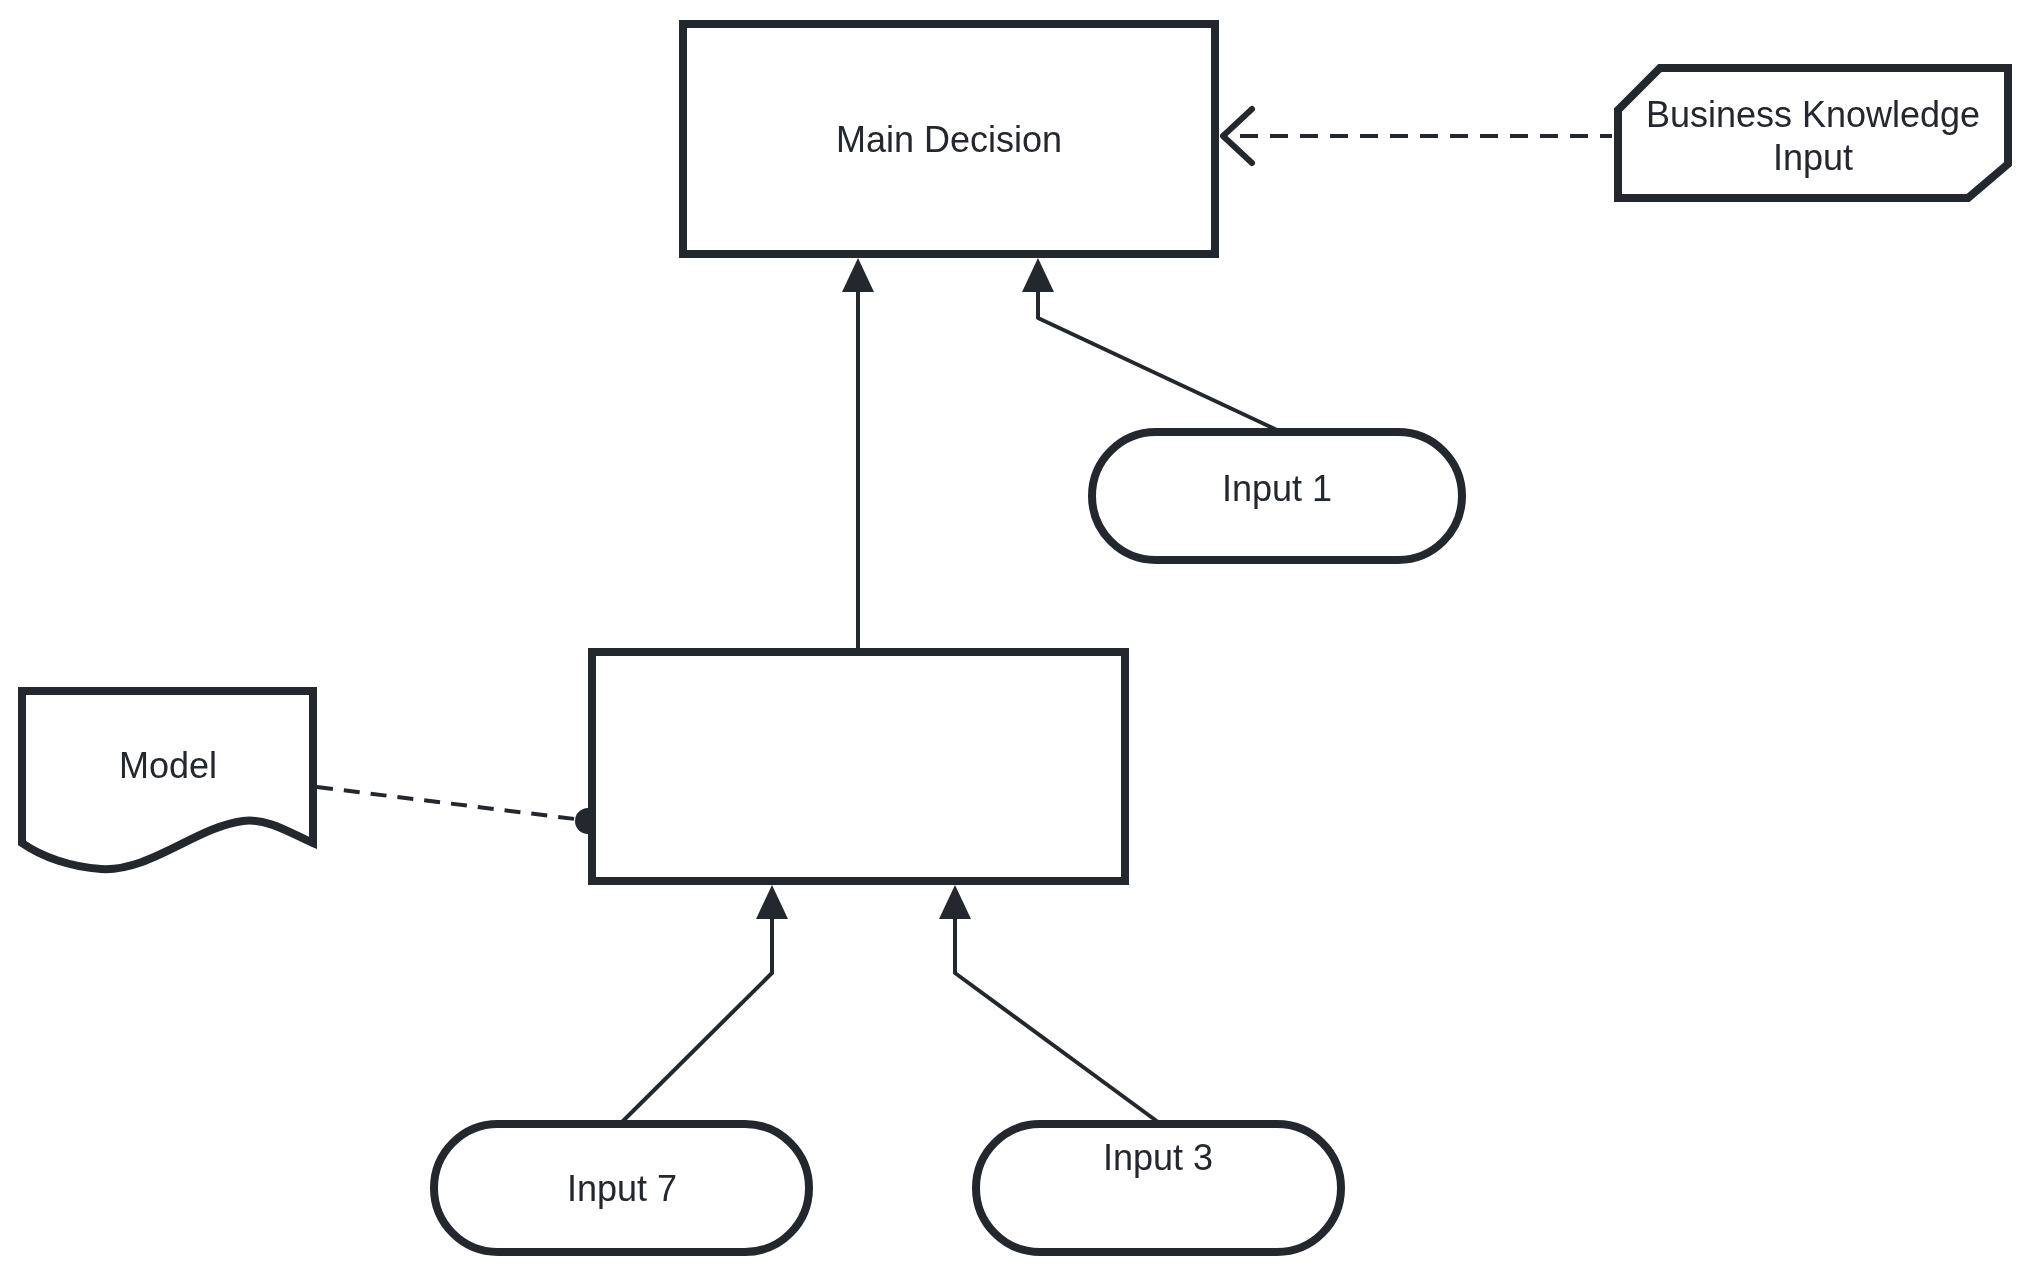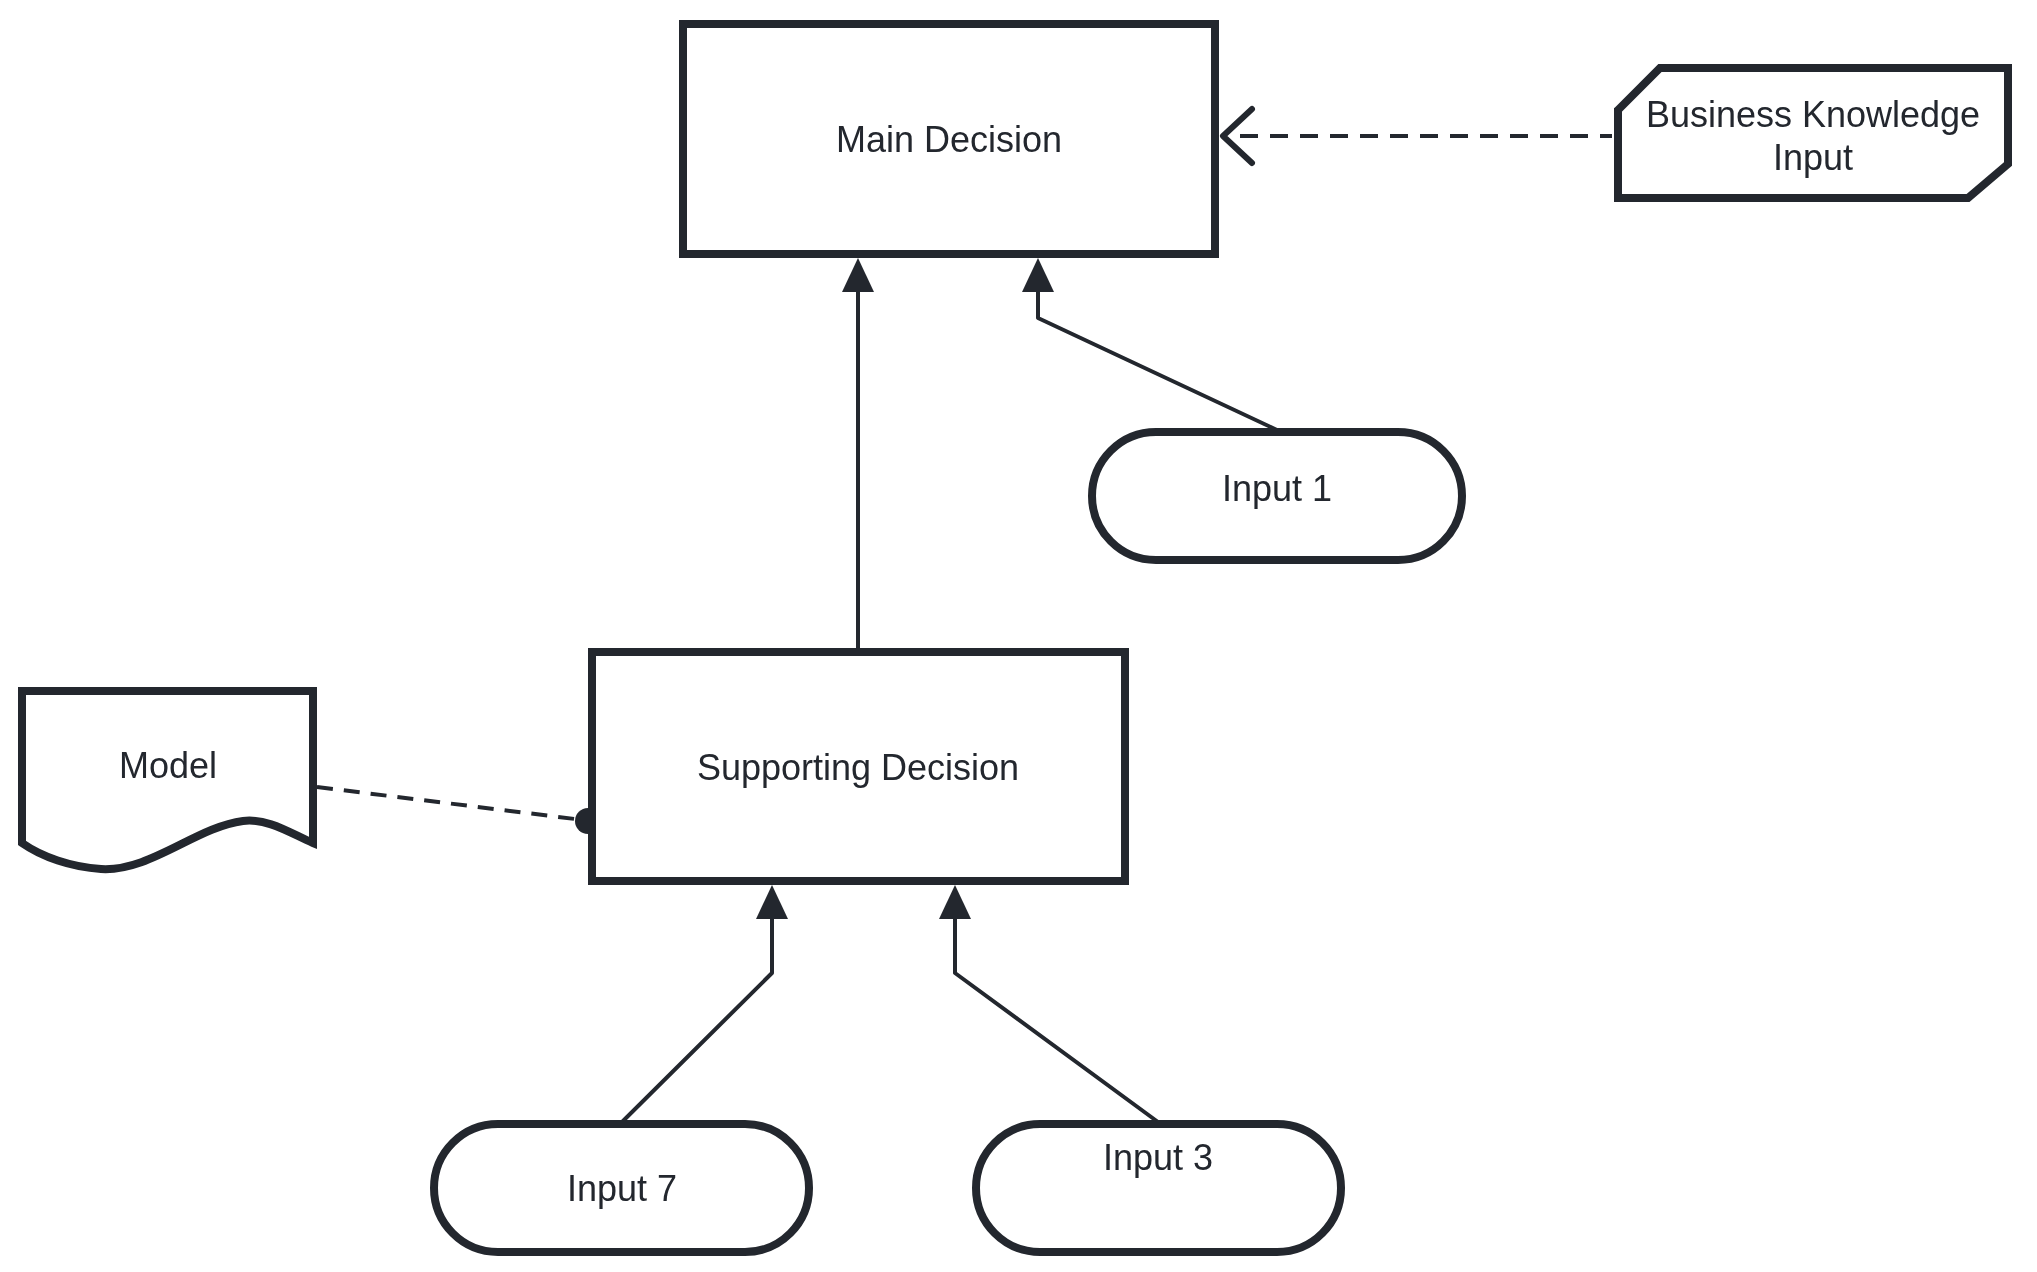--- a/index.html
+++ b/index.html
@@ -91,21 +91,20 @@
 
     <rect x="976" y="1124" width="365" height="128" rx="64" ry="64" fill="#ffffff" stroke="#23272e" stroke-width="8"></rect>
   </svg>
 
   <div class="node-label" style="left:949px; top:139px;">Main Decision</div>
 
   <div class="node-label wrap" style="left:1813px; top:136px;">Business Knowledge Input</div>
 
   <div class="node-label" style="left:1277px; top:488px;">Input 1</div>
 
-  <div class="node-label" style="left:858px; top:767px;">Supporting Decision</div>
 
   <div class="node-label" style="left:168px; top:765px;">Model</div>
 
   <div class="node-label" style="left:622px; top:1188px;">Input 7</div>
 
   <div class="node-label" style="left:1158px; top:1157px;">Input 3</div>
 
 </div>
 
 </body></html>

